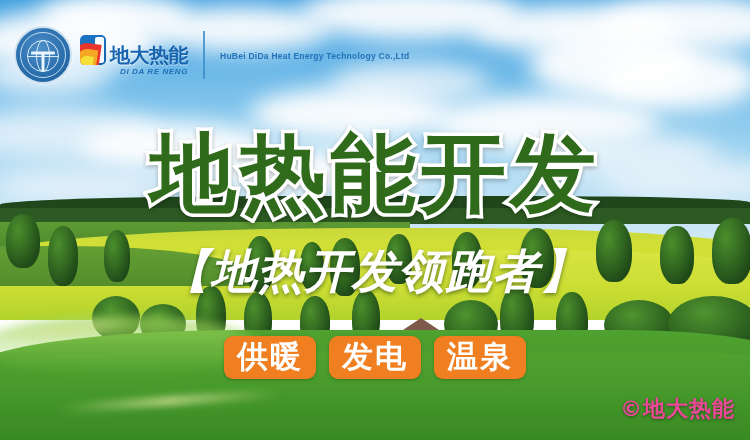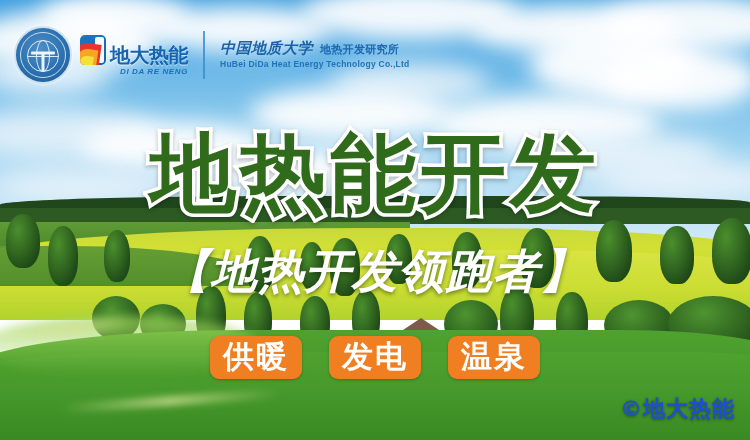--- a/index.html
+++ b/index.html
@@ -162,38 +162,38 @@
     font-family:"DejaVu Sans",sans-serif;
     font-size:46px;font-weight:bold;line-height:1;color:#ffffff;
     letter-spacing:1px;
     text-shadow:0 2px 4px rgba(20,50,10,.55);
     font-style:italic;
   }
 
   
   #tags{
     position:absolute;left:0;right:0;top:336px;z-index:15;
-    display:flex;justify-content:center;align-items:center;gap:27px;
+    display:flex;justify-content:center;align-items:center;gap:13px;
   }
   .tag{
     background:#ef7f20;
     color:#ffffff;
     border-radius:9px;
     font-family:"DejaVu Sans",sans-serif;
     font-size:31px;font-weight:bold;line-height:1;
     padding:5px 13px 7px 13px;
     letter-spacing:2px;
     box-shadow:0 1px 3px rgba(0,0,0,.25);
   }
 
   
   #watermark{
     position:absolute;right:15px;bottom:16px;z-index:18;
     font-family:"DejaVu Sans",sans-serif;
-    font-size:22px;font-weight:bold;color:#1d4ed8;
+    font-size:22px;font-weight:bold;color:#ec4899;
     letter-spacing:1px;
     text-shadow:0 1px 3px rgba(0,0,0,.45);
   }
 </style>
 </head>
 <body>
 
 <div id="banner">
 
   <div class="layer">
@@ -280,24 +280,20 @@
           <div class="sw3"></div>
         </div>
         <div class="markcn">地大热能</div>
       </div>
       <div class="markpy">DI DA RE NENG</div>
     </div>
 
     <div class="divider"></div>
 
     <div class="orgblock">
-      <div class="orgrow1">
-        <span class="org-univ">中国地质大学</span>
-        <span class="org-inst">地热开发研究所</span>
-      </div>
       <div class="org-en">HuBei DiDa Heat Energy Technology Co.,Ltd</div>
     </div>
 
   </div>
 
   <div id="title">地热能开发</div>
   <div id="subtitle">【地热开发领跑者】</div>
 
   <div id="tags">
     <span class="tag">供暖</span>

